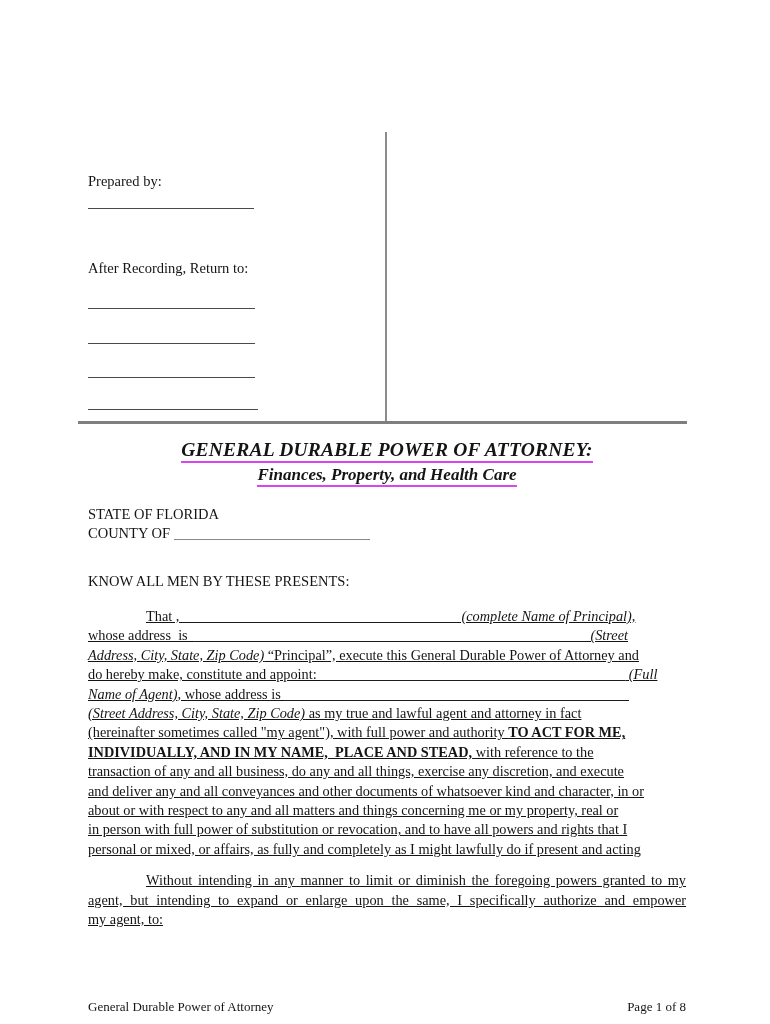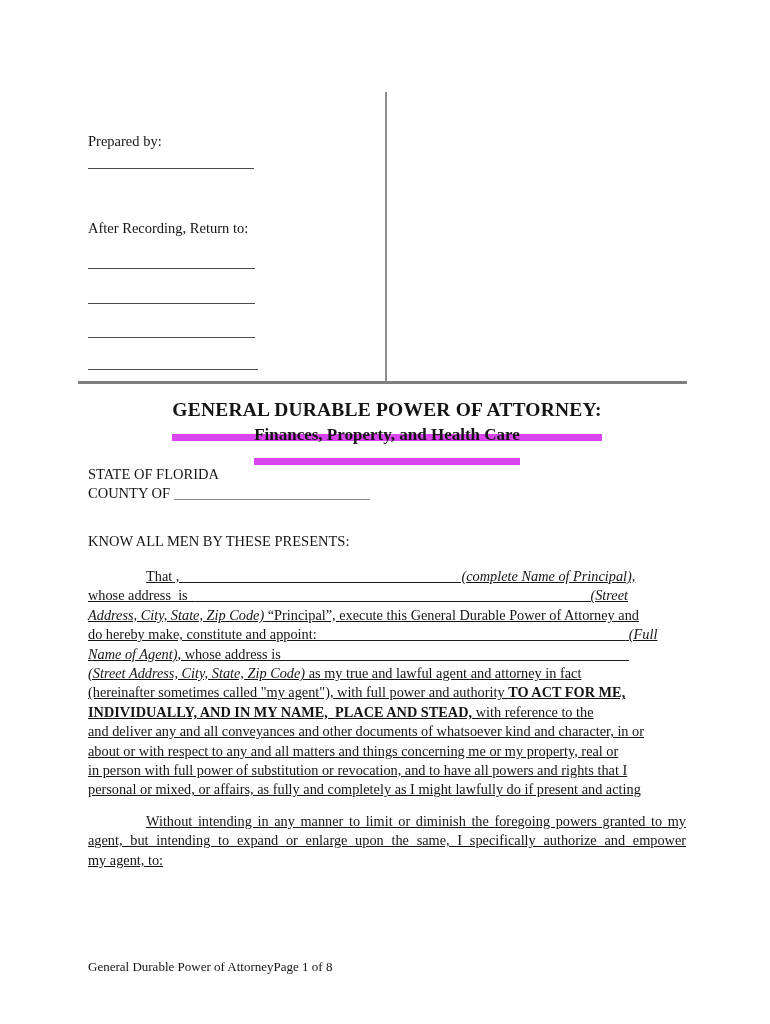--- a/index.html
+++ b/index.html
@@ -3,45 +3,46 @@
 <meta charset="utf-8">
 <style>
   html,body{margin:0;padding:0;background:#ffffff;}
   .page{
     position:relative;
     width:770px;height:980px;
     background:#ffffff;
     font-family:"Liberation Serif","DejaVu Serif",serif;
     color:#141414;
     overflow:hidden;
+    margin-top:40px;
   }
   
   .top-label{position:absolute;left:88px;font-size:14.5px;white-space:pre;}
   .blank-row{position:absolute;left:88px;width:167px;height:0;border-top:1.6px solid #4a4a4a;}
   .vdiv{position:absolute;left:385px;top:92px;width:1.5px;height:290px;background:#8c8c8c;}
   .hdiv{position:absolute;left:78px;top:381px;width:609px;height:2.5px;background:#7f7f7f;}
   
   .main{position:absolute;left:88px;top:399px;width:598px;}
   .doc-title{font-size:19.5px;font-weight:bold;text-align:center;letter-spacing:.2px;}
   .doc-subtitle{font-size:17px;font-weight:bold;text-align:center;margin-top:4px;}
-  .u{border-bottom:7px solid #d946ef;padding-bottom:14px;}
+  .u{border-bottom:2px solid #d946ef;padding-bottom:1px;font-style:italic;}
   .statutes{font-size:14.5px;text-align:center;margin-top:5px;}
   .state-line{font-size:14.5px;margin-top:21px;white-space:pre;}
   .county-line{font-size:14.5px;margin-top:2px;white-space:pre;}
   .presents{font-size:14.5px;margin-top:31px;}
   .para{margin-top:17px;font-size:14.3px;line-height:19.4px;}
   .para-2{margin-top:12px;}
   .tline{white-space:pre;text-decoration:underline;}
   .tline.just{white-space:normal;text-align:justify;text-align-last:justify;}
   .it{font-style:italic;}
   .bd{font-weight:bold;}
   .blank{display:inline-block;height:13px;border-bottom:1.4px solid #1c1c1c;margin-bottom:-2px;}
   .blank.gray{border-bottom-color:#8a8a8a;border-bottom-width:1.6px;}
   
-  .footer{position:absolute;left:88px;right:84px;top:959px;display:flex;font-size:13px;}
+  .footer{position:absolute;left:88px;right:84px;top:959px;display:flex;justify-content:space-between;font-size:13px;}
 </style>
 </head>
 <body>
 
 <div class="page">
 
   <div class="top-label" style="top:133px;">Prepared by:</div>
   <div class="blank-row" style="top:168px;width:166px;"></div>
 
   <div class="top-label" style="top:220px;">After Recording, Return to:</div>
@@ -64,20 +65,21 @@
 
     <div class="para">
         <div class="tline" style="padding-left: 58px;"><span>That , </span><span class="blank" style="width: 275px;"></span><span class="it"> (complete Name of Principal),</span></div>
         <div class="tline"><span>whose address  is  </span><span class="blank" style="width: 392px;"></span><span class="it"> (Street</span></div>
         <div class="tline"><span class="it">Address, City, State, Zip Code)</span><span> “Principal”, execute this General Durable Power of Attorney and</span></div>
         <div class="tline"><span>do hereby make, constitute and appoint: </span><span class="blank" style="width: 305px;"></span><span class="it"> (Full</span></div>
         <div class="tline"><span class="it">Name of Agent)</span><span>, whose address is </span><span class="blank" style="width: 345px;"></span></div>
         <div class="tline"><span class="it">(Street Address, City, State, Zip Code)</span><span> as my true and lawful agent and attorney in fact</span></div>
         <div class="tline"><span>(hereinafter sometimes called "my agent"), with full power and authority </span><span class="bd">TO ACT FOR ME,</span></div>
         <div class="tline"><span class="bd">INDIVIDUALLY, AND IN MY NAME,  PLACE AND STEAD,</span><span> with reference to the</span></div>
+        <div class="tline"><span>transaction of any and all business, do any and all things, exercise any discretion, and execute</span></div>
         <div class="tline"><span>and deliver any and all conveyances and other documents of whatsoever kind and character, in or</span></div>
         <div class="tline"><span>about or with respect to any and all matters and things concerning me or my property, real or</span></div>
         <div class="tline"><span>in person with full power of substitution or revocation, and to have all powers and rights that I</span></div>
         <div class="tline"><span>personal or mixed, or affairs, as fully and completely as I might lawfully do if present and acting</span></div>
       </div>
     <div class="para para-2">
         <div class="tline just" style="padding-left: 58px;"><span>Without intending in any manner to limit or diminish the foregoing powers granted to my</span></div>
         <div class="tline just"><span>agent, but intending to expand or enlarge upon the same, I specifically authorize and empower</span></div>
         <div class="tline"><span>my agent, to:</span></div>
       </div>

